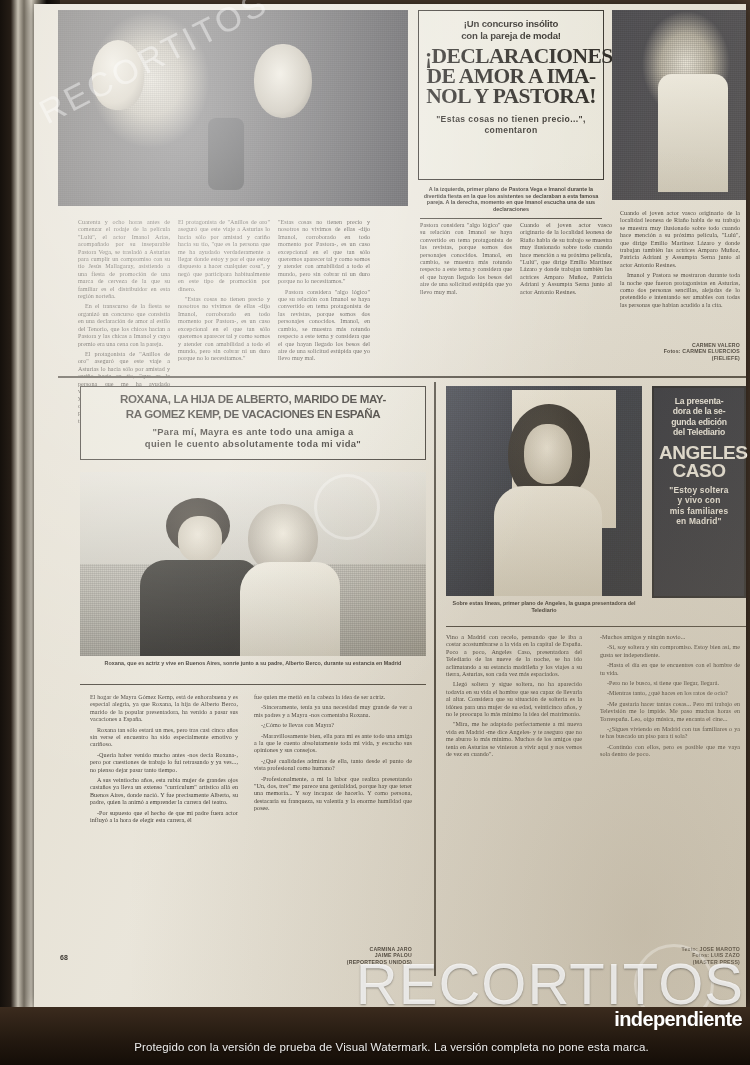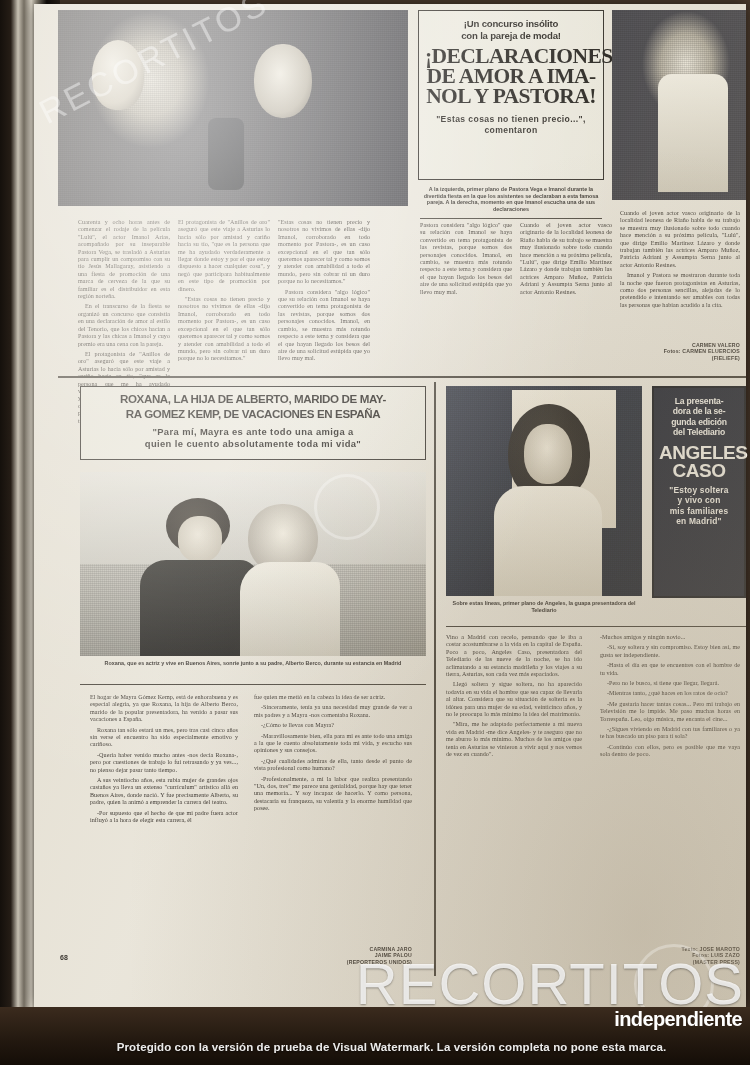--- a/index.html
+++ b/index.html
@@ -116,21 +116,21 @@
   .wm-todo{
     position:absolute;right:8px;bottom:34px;
     font-family:"Liberation Sans", sans-serif;
     font-size:20px;font-weight:900;letter-spacing:-.6px;
     color:#ffffff;white-space:nowrap;
   }
   .wm-vw{
     position:absolute;left:0;right:0;bottom:12px;
     text-align:center;
     font-family:"Liberation Sans", sans-serif;
-    font-size:11.5px;font-weight:700;letter-spacing:.1px;
+    font-size:11.5px;font-weight:400;letter-spacing:.1px;
     color:rgba(255,255,255,.92);
     text-shadow:0 1px 2px rgba(0,0,0,.5);
     padding-left:33px;
   }
   .wm-diag{
     position:absolute;color:rgba(255,255,255,.42);
     font-family:"Liberation Sans", sans-serif;
     font-size:34px;font-weight:300;letter-spacing:3px;
     transform:rotate(-27deg);white-space:nowrap;pointer-events:none;
   }

